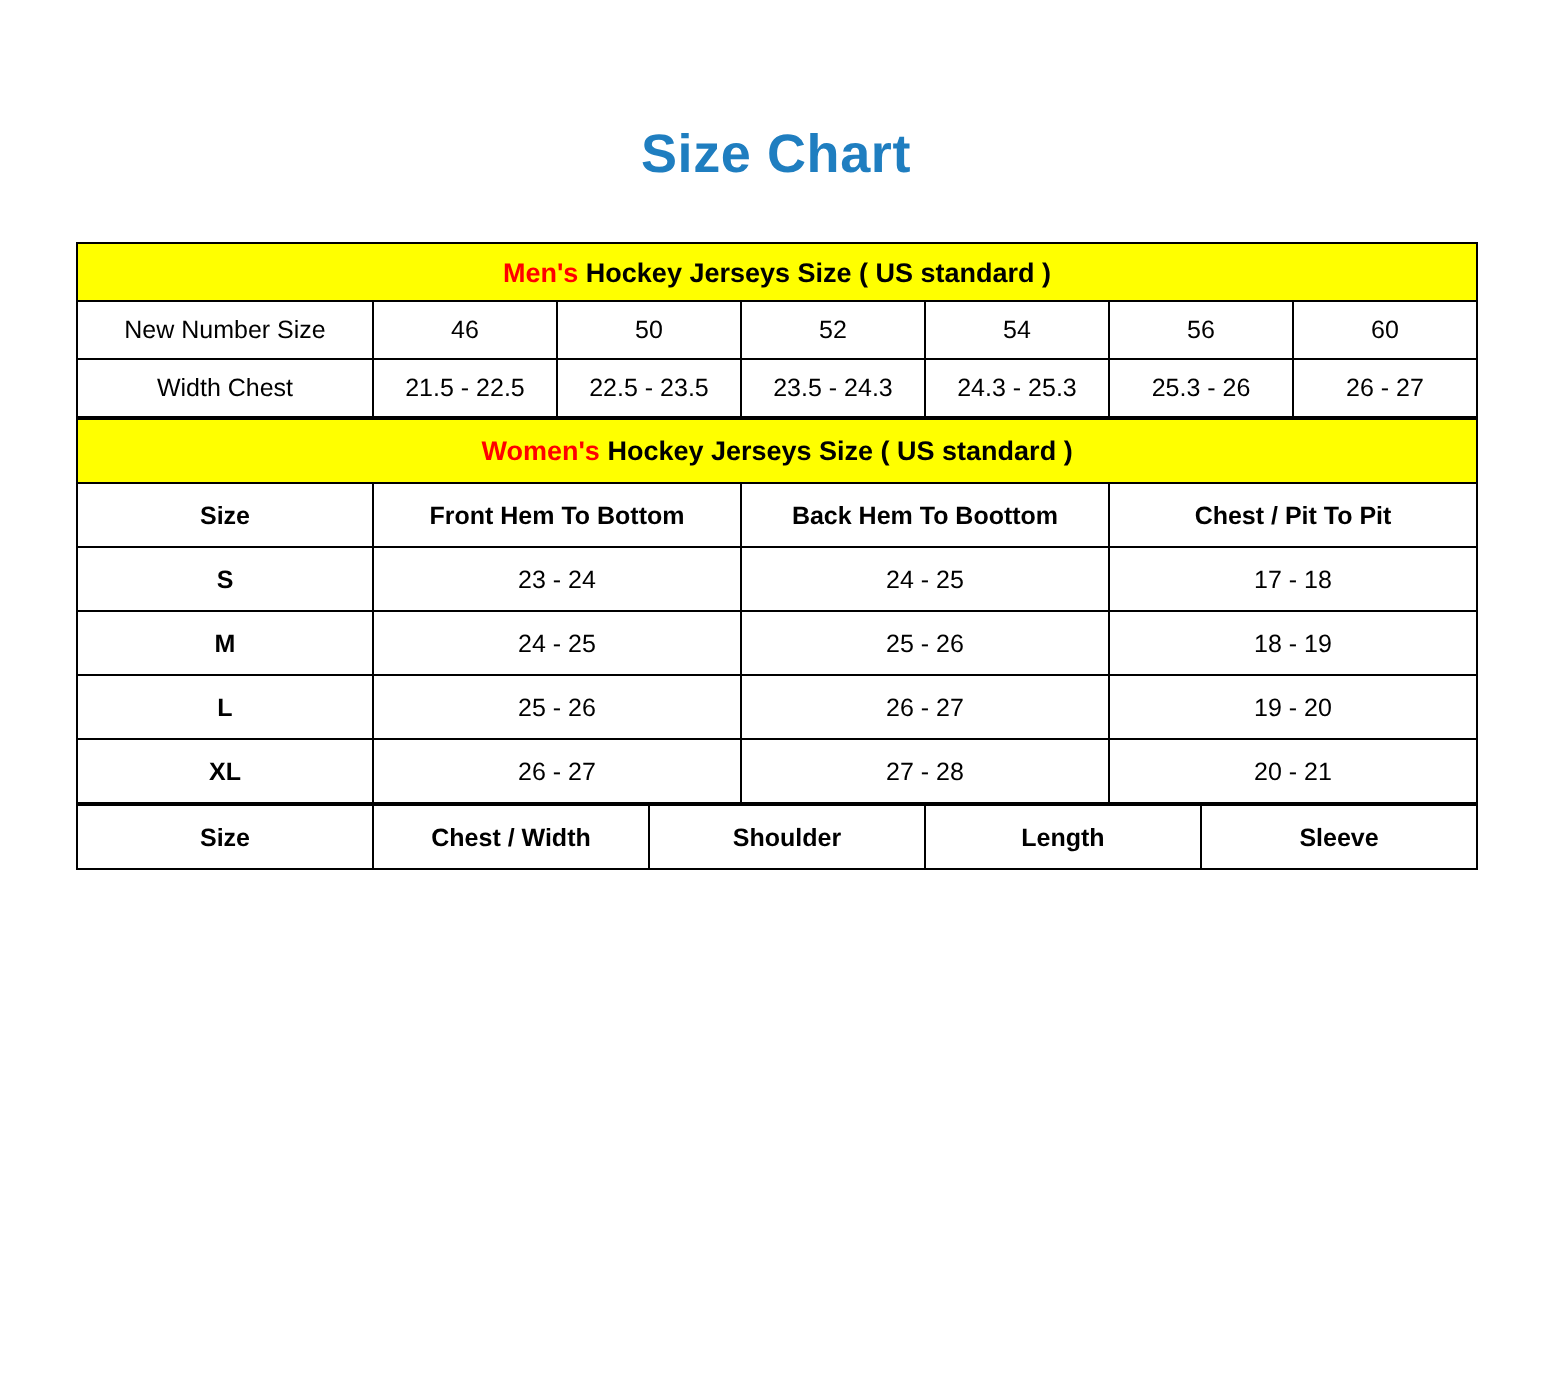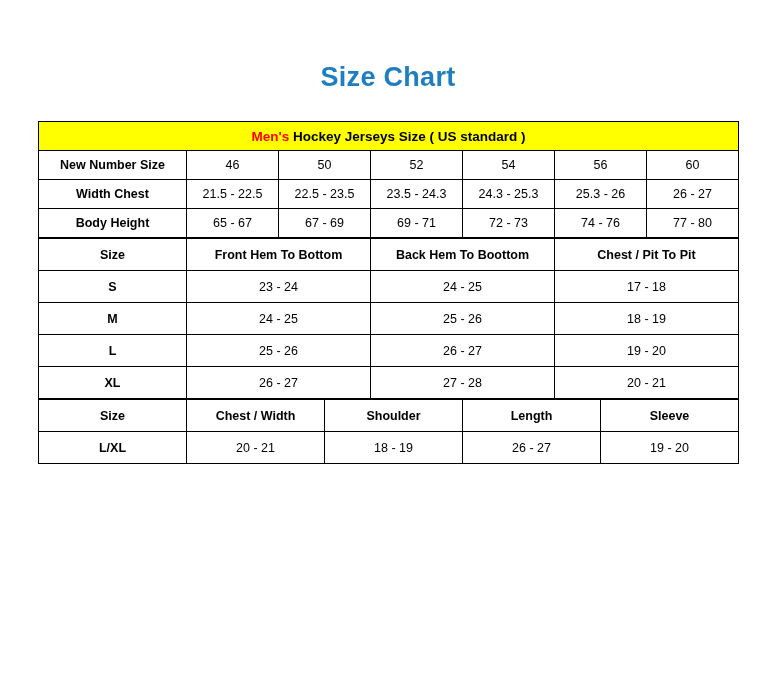--- a/index.html
+++ b/index.html
@@ -53,21 +53,21 @@
     height: 32px;
     margin-left: 37px;
   }
   .banner .accent {
     color: #ff0000;
   }
   .hdr {
     font-weight: bold;
   }
   .rowlabel {
-    font-weight: bold;
+    font-weight: normal;
   }
   .boldcell {
     font-weight: bold;
   }
   table.men td {
     height: 28px;
   }
   table.women td, table.youth td {
     height: 31px;
   }
@@ -107,40 +107,34 @@
         </tr>
         <tr>
           <td class="rowlabel">Width Chest</td>
           <td class="nowrap">21.5 - 22.5</td>
           <td class="nowrap">22.5 - 23.5</td>
           <td class="nowrap">23.5 - 24.3</td>
           <td class="nowrap">24.3 - 25.3</td>
           <td class="nowrap">25.3 - 26</td>
           <td class="nowrap">26 - 27</td>
         </tr>
-        <tr>
-          <td class="rowlabel">Body Height</td>
-          <td>65 - 67</td>
-          <td>67 - 69</td>
-          <td>69 - 71</td>
-          <td>72 - 73</td>
-          <td>74 - 76</td>
-          <td>77 - 80</td>
-        </tr>
       </tbody>
     </table>
 
     <table class="women">
       <colgroup>
         <col style="width:148px">
         <col style="width:184px">
         <col style="width:184px">
         <col style="width:184px">
       </colgroup>
       <tbody>
+        <tr>
+          <td class="banner" colspan="4"><span class="accent">Women's</span><span> Hockey Jerseys Size ( US standard )</span></td>
+        </tr>
         <tr>
           <td class="hdr">Size</td>
           <td class="hdr">Front Hem To Bottom</td>
           <td class="hdr">Back Hem To Boottom</td>
           <td class="hdr">Chest / Pit To Pit</td>
         </tr>
         <tr>
           <td class="boldcell">S</td>
           <td>23 - 24</td>
           <td>24 - 25</td>
@@ -176,24 +170,17 @@
         <col style="width:138px">
       </colgroup>
       <tbody>
         <tr>
           <td class="hdr">Size</td>
           <td class="hdr">Chest / Width</td>
           <td class="hdr">Shoulder</td>
           <td class="hdr">Length</td>
           <td class="hdr">Sleeve</td>
         </tr>
-        <tr>
-          <td class="boldcell">L/XL</td>
-          <td>20 - 21</td>
-          <td>18 - 19</td>
-          <td>26 - 27</td>
-          <td>19 - 20</td>
-        </tr>
       </tbody>
     </table>
 
   </div>
 </div>
 
 </body></html>

